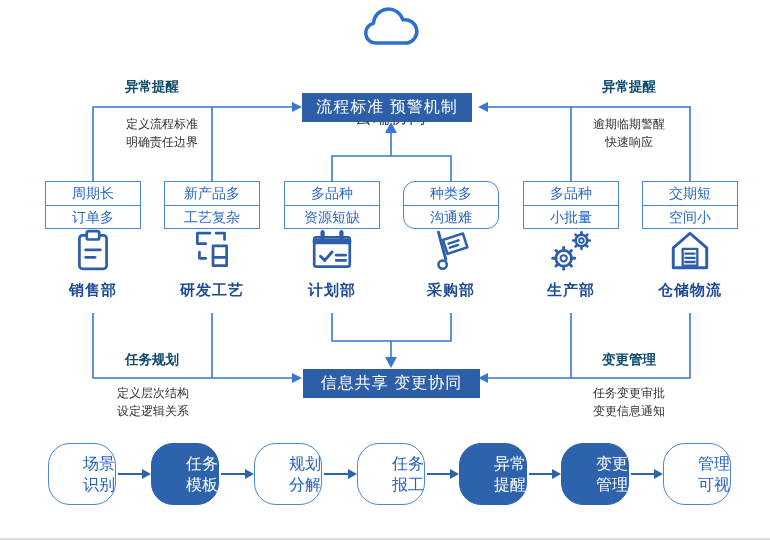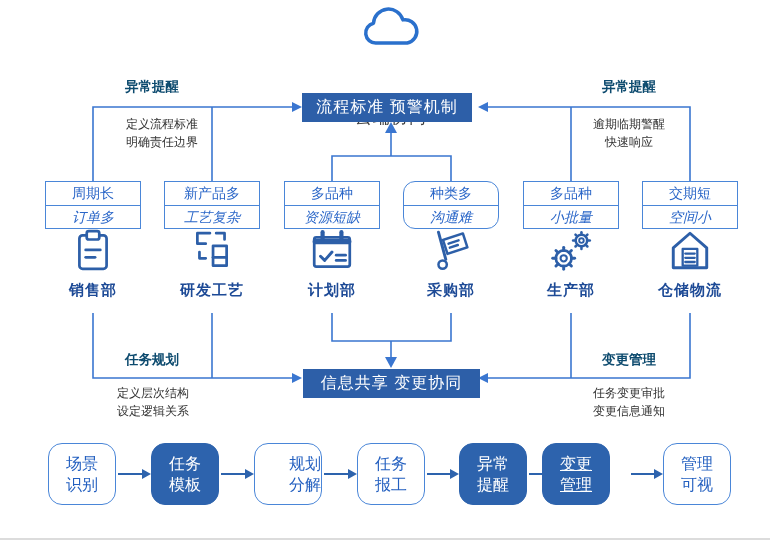--- a/index.html
+++ b/index.html
@@ -16,29 +16,29 @@
   .banner { background:#2d5fa8; color:#fff; font-size:16px; letter-spacing:1px;
             display:flex; align-items:center; justify-content:center; }
   .banner-top { left:302px; top:93px; width:170px; height:29px; }
   .banner-bottom { left:303px; top:369px; width:177px; height:29px; }
 
   .anno-title { width:124px; text-align:center; font-size:13.5px; font-weight:bold; color:#0c4a6e; }
   .anno-desc { width:128px; text-align:center; font-size:12px; color:#333; line-height:18px; }
 
   .pbox { top:181px; width:96px; border:1.5px solid #4a86d8; background:#fff; }
   .pcell { height:23px; line-height:23px; text-align:center; font-size:14px; color:#2a66c8; }
-  .pcell + .pcell { border-top:1.5px solid #4a86d8;font-style:italic; }
+  .pcell + .pcell { border-top:1.5px solid #4a86d8; }
 
   .dept { top:228px; width:110px; text-align:center; }
   .dept .icon { display:inline-block; width:46px; height:46px; }
   .dept .dlabel { margin-top:3px; font-size:15px; font-weight:bold; color:#1d4a96; letter-spacing:1px; }
 
-  .flow-box { top:443px; width:68px; height:62px; border-radius:14px;
+  .flow-box { top:443px; width:68px; height:62px; border-radius:22px;
               border:1.6px solid #4a86d8; background:#fff; color:#2460c0;
-              display:flex; flex-direction:column; align-items:center; justify-content:center;
+              display:flex; flex-direction:column; align-items:flex-end; justify-content:center;
               font-size:16px; line-height:21px; }
   .flow-box.filled { background:#2d63ad; border-color:#2d63ad; color:#fff; }
 </style>
 </head>
 <body>
 
 <div class="stage">
 
   <svg class="connectors" viewBox="0 0 770 540">
     <g stroke="#3a76d0" stroke-width="1.6" fill="none">
@@ -245,21 +245,21 @@
       <div>分解</div>
   </div>
   <div class="abs flow-box" style="left:357px;">
     <div>任务</div>
       <div>报工</div>
   </div>
   <div class="abs flow-box filled" style="left:459px;">
     <div>异常</div>
       <div>提醒</div>
   </div>
-  <div class="abs flow-box filled" style="left:542px;text-decoration:underline;">
+  <div class="abs flow-box filled" style="left:561px;">
     <div>变更</div>
       <div>管理</div>
   </div>
   <div class="abs flow-box" style="left:663px;">
     <div>管理</div>
       <div>可视</div>
   </div>
 
 </div>
 

